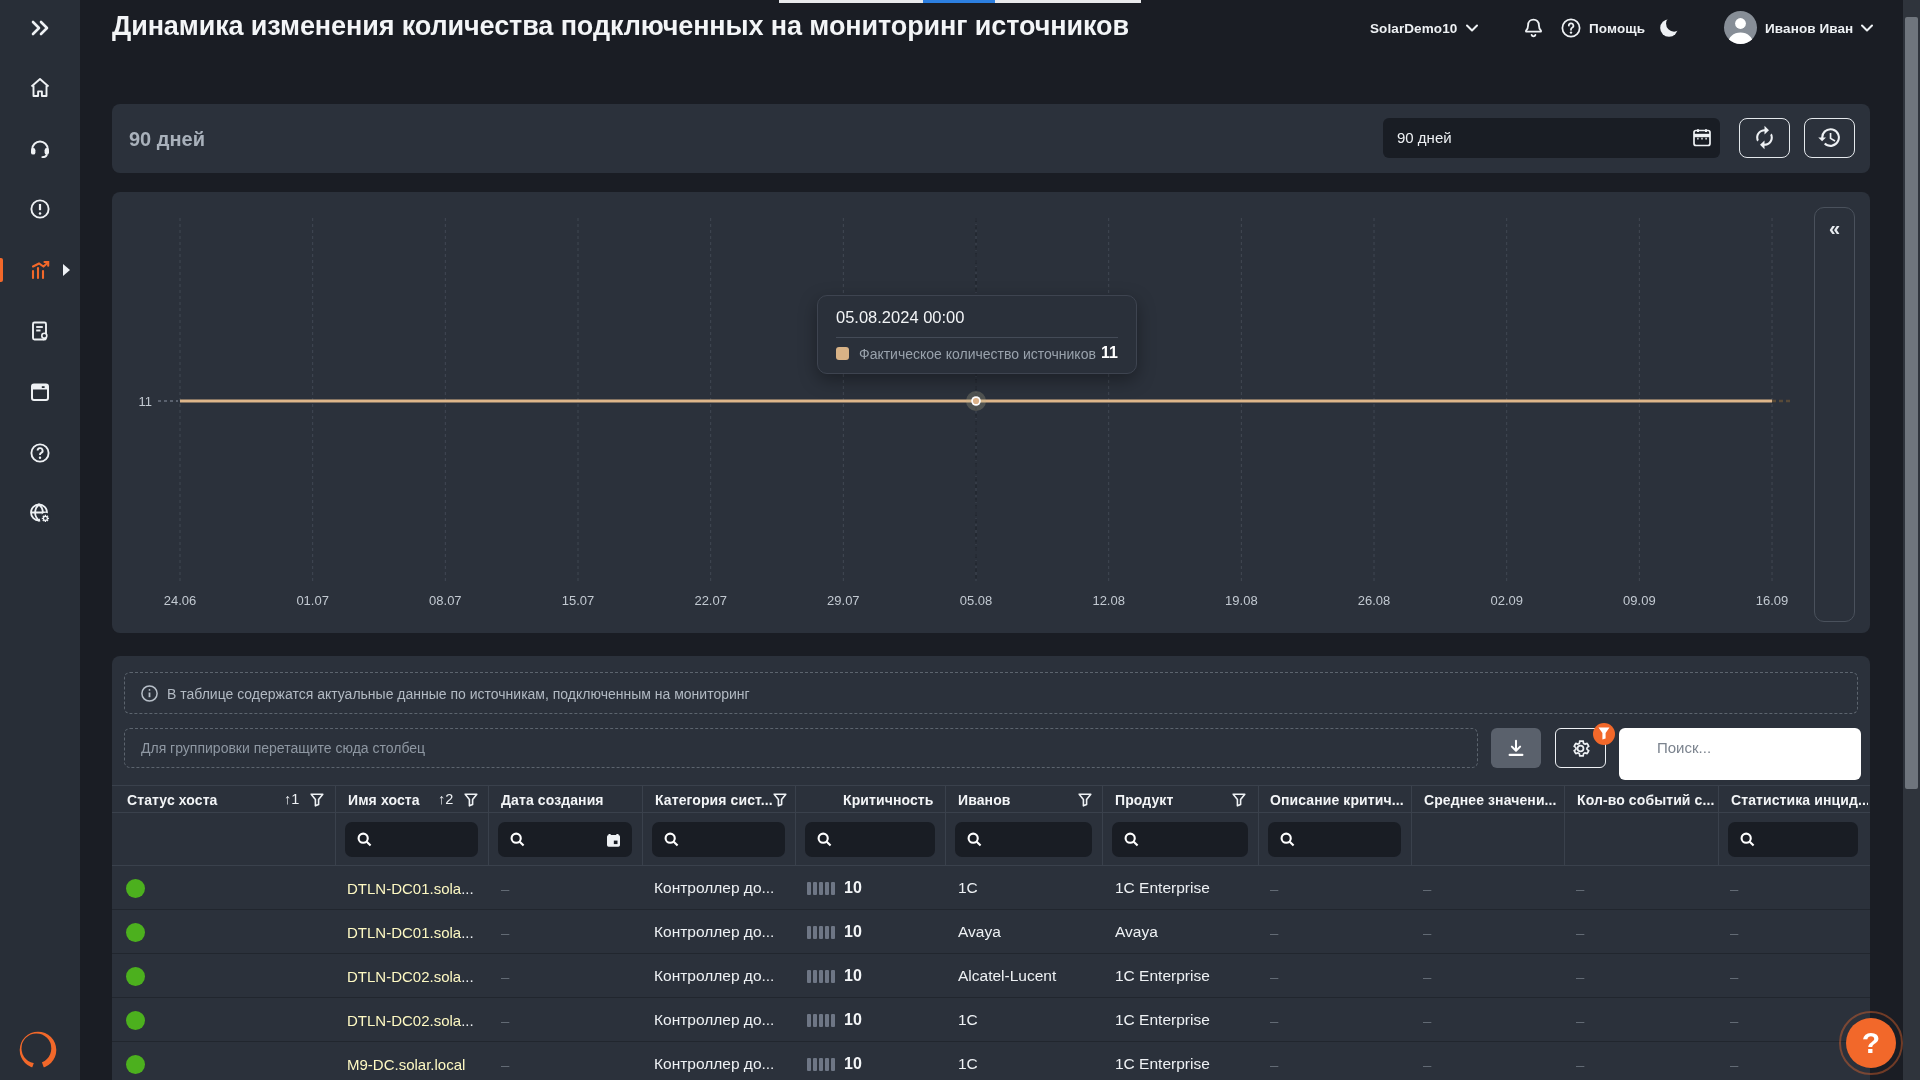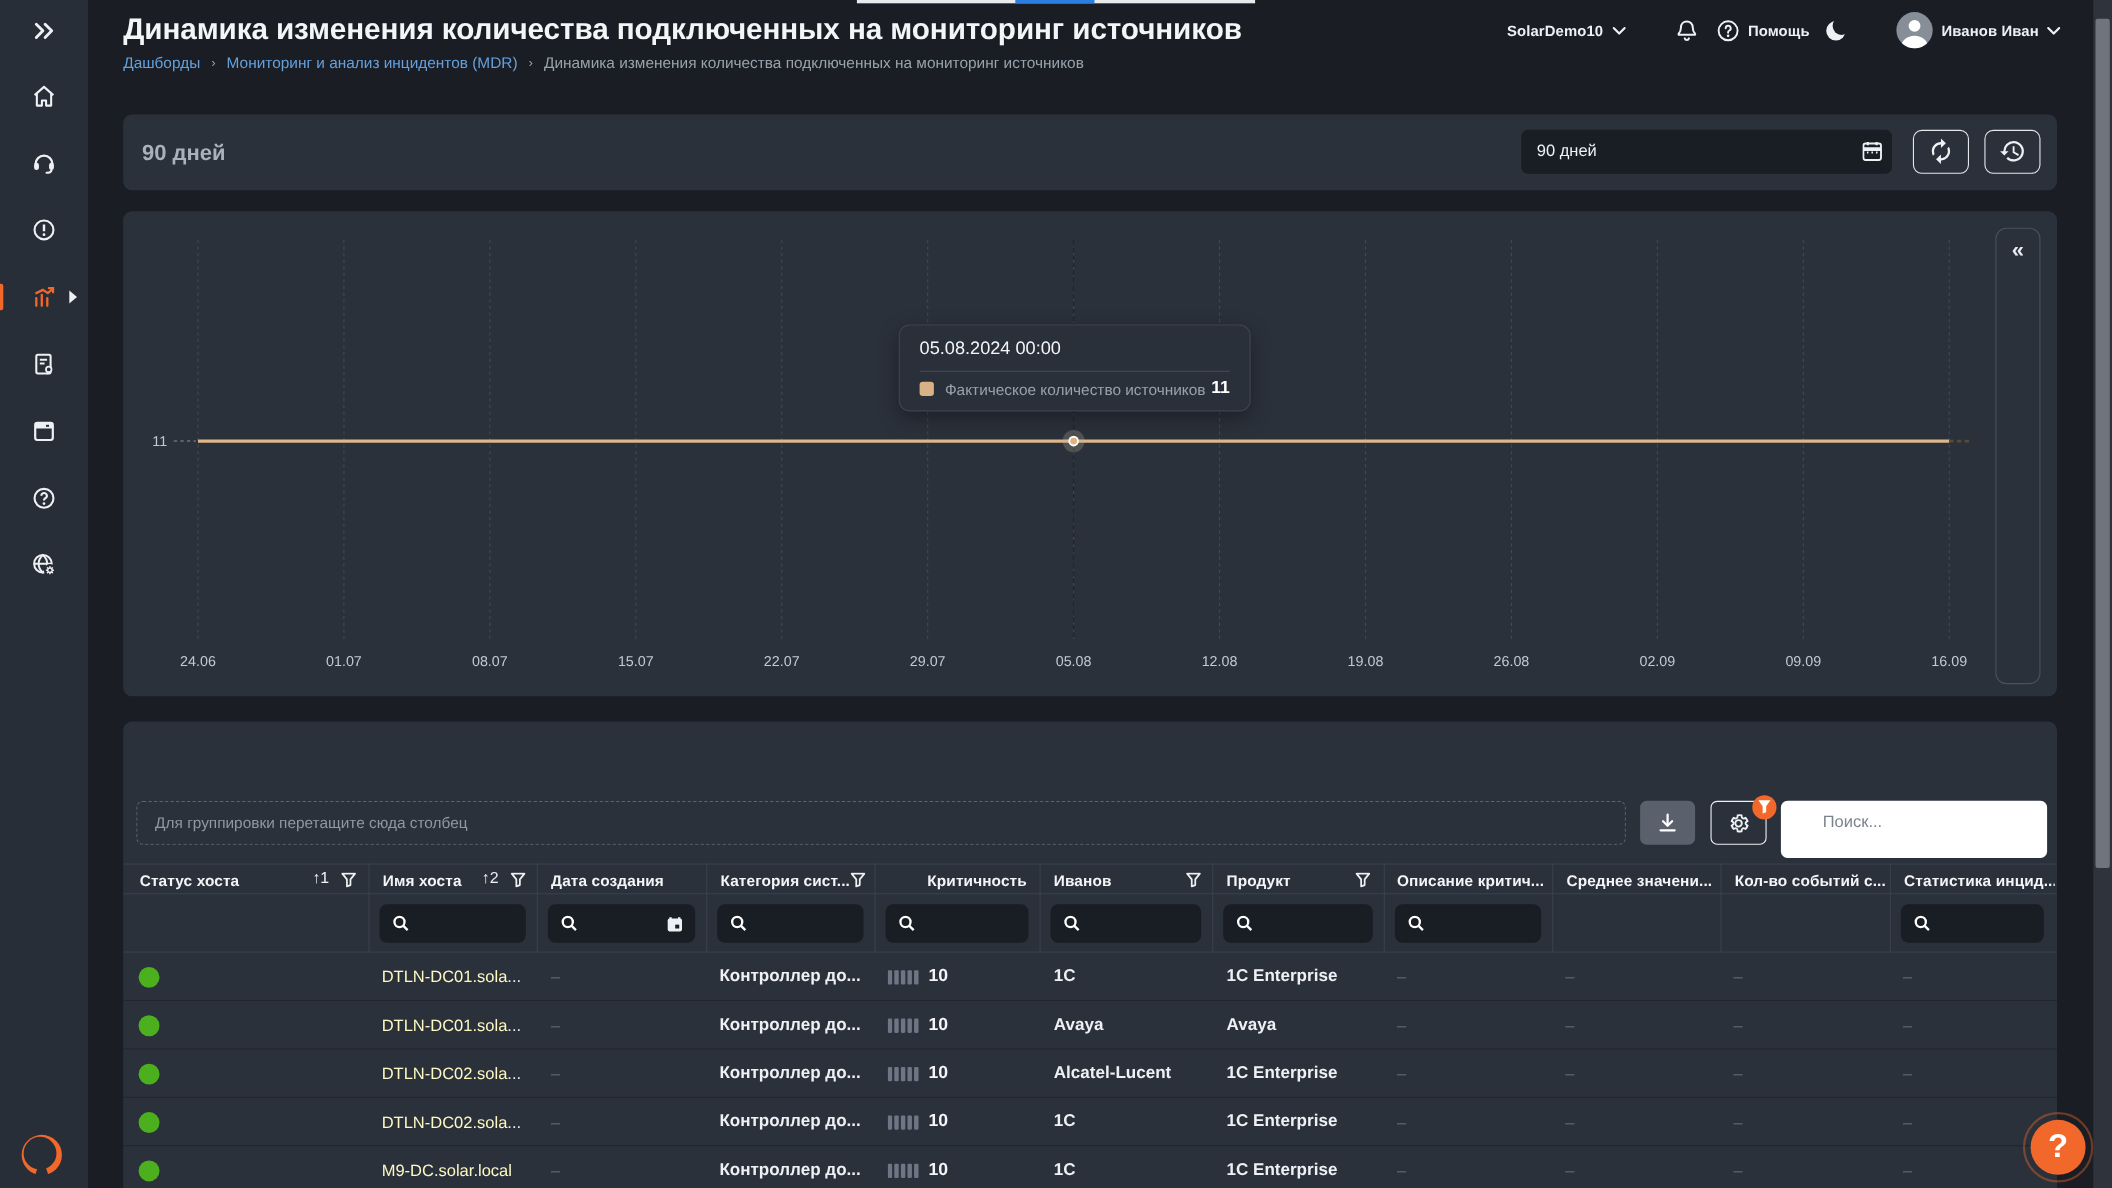--- a/index.html
+++ b/index.html
@@ -65,21 +65,21 @@
   #tfilter { position:absolute; left:0; top:157px; width:1758px; height:53px; border-bottom:1px solid #3a414c; }
   .th { position:absolute; top:0; height:28px; font-size:14px; font-weight:700; color:#f3f5f7; display:flex; align-items:center; padding-left:13px; white-space:nowrap; overflow:hidden; letter-spacing:0.1px; }
   .colline { position:absolute; top:129px; width:1px; height:81px; background:#3a414c; }
   .finput { position:absolute; top:9px; height:35px; background:#191d24; border-radius:7px; }
   .row { position:absolute; left:0; width:1758px; height:44px; border-bottom:1px solid #21262e; }
   .dot { position:absolute; left:14px; top:13px; width:19px; height:19px; border-radius:50%; background:#4cb01e; }
   .cell { position:absolute; top:0; height:44px; display:flex; align-items:center; font-size:15px; }
   .link { color:#fef9c3; }
   .wdots { color:#eef1f4; }
   .dash { color:#626a74; }
-  .strong { font-weight:700; color:#eef1f4; font-size:15.5px; }
+  .strong { font-weight:400; color:#eef1f4; font-size:15.5px; }
   .num10 { font-weight:700; color:#f3f5f7; font-size:16px; margin-left:7px; }
 
   
   #fab { position:absolute; left:1846px; top:1018px; width:50px; height:50px; background:#f2682a; border-radius:50%; z-index:50;
          display:flex; align-items:center; justify-content:center; font-size:30px; font-weight:700; color:#fff; }
   #fabring { position:absolute; left:1839px; top:1011px; width:64px; height:64px; border:2px solid rgba(242,104,42,0.4); border-radius:50%; z-index:49; }
 
   
   #vscroll { position:absolute; right:0; top:0; width:17px; height:1080px; background:#2f343c; z-index:60; }
   #vthumb { position:absolute; left:2px; top:17px; width:13px; height:772px; background:#6f757d; border-radius:2px; }
@@ -153,21 +153,20 @@
             <rect width="40" height="42" fill="#fff"></rect>
             <circle cx="18.4" cy="19.4" r="14.9" fill="#000"></circle>
             <polygon points="20,22 13,42 27,42" fill="#000"></polygon>
           </mask>
         </defs>
         <circle cx="20" cy="21" r="18.3" fill="#f2682a" mask="url(#mlogo)"></circle>
       </svg>
   </nav>
 
   <div id="title">Динамика изменения количества подключенных на мониторинг источников</div>
-  <div id="crumbs"><a>Дашборды</a><span class="sep">›</span><a>Мониторинг и анализ инцидентов (MDR)</a><span class="sep">›</span><span>Динамика изменения количества подключенных на мониторинг источников</span></div>
 
   <div class="hdr-item" style="left:1370px;">SolarDemo10</div>
   <svg class="abs" style="left:1466px; top:24px" width="12" height="8" viewBox="0 0 12 8">
       <path d="M1 1.5l5 5 5-5" fill="none" stroke="#eef1f4" stroke-width="2" stroke-linecap="round" stroke-linejoin="round"></path>
     </svg>
   <svg class="abs" style="left:1522px; top:16px" width="23" height="24" viewBox="0 0 24 24" fill="none" stroke="#eef1f4" stroke-width="1.9" stroke-linecap="round" stroke-linejoin="round">
       <path d="M12 3.2c-3.3 0-5.6 2.4-5.6 5.6 0 3.6-1 4.7-2.2 6 -0.3 0.4 0 1 .5 1h14.6c.5 0 .8-.6.5-1-1.2-1.3-2.2-2.4-2.2-6 0-3.2-2.3-5.6-5.6-5.6z"></path>
       <path d="M10 19.2a2.1 2.1 0 0 0 4 0"></path>
     </svg>
   <svg class="abs" style="left:1560px; top:17px" width="22" height="22" viewBox="0 0 24 24" fill="none" stroke="#eef1f4" stroke-width="1.9">
@@ -267,20 +266,28 @@
       <div class="tt-sq"></div>
       <div class="tt-lbl">Фактическое количество источников</div>
       <div class="tt-val">11</div>
     </div>
     <div id="legendbox">
         <div class="lg">«</div>
       </div>
   </div>
 
   <div class="panel" id="p3">
+    <div id="infoband">
+      <svg class="abs" style="left:16px; top:12px" width="17" height="17" viewBox="0 0 17 17" fill="none" stroke="#b7bfc8" stroke-width="1.5">
+          <circle cx="8.5" cy="8.5" r="7.6"></circle>
+          <line x1="8.5" y1="7.5" x2="8.5" y2="12.2" stroke-width="1.8"></line>
+          <circle cx="8.5" cy="4.9" r="0.9" fill="#b7bfc8" stroke="none"></circle>
+        </svg>
+      <div class="t">В таблице содержатся актуальные данные по источникам, подключенным на мониторинг</div>
+    </div>
     <div id="groupband">
         <div class="t">Для группировки перетащите сюда столбец</div>
       </div>
     <div id="btn-dl">
       <svg class="abs" style="left:14px; top:9px" width="22" height="22" viewBox="0 0 24 24" fill="none" stroke="#fff" stroke-width="2.2" stroke-linecap="round" stroke-linejoin="round">
           <path d="M12 4v10"></path>
           <path d="M7.5 10.5L12 15l4.5-4.5"></path>
           <line x1="5" y1="19.5" x2="19" y2="19.5"></line>
         </svg>
     </div>

